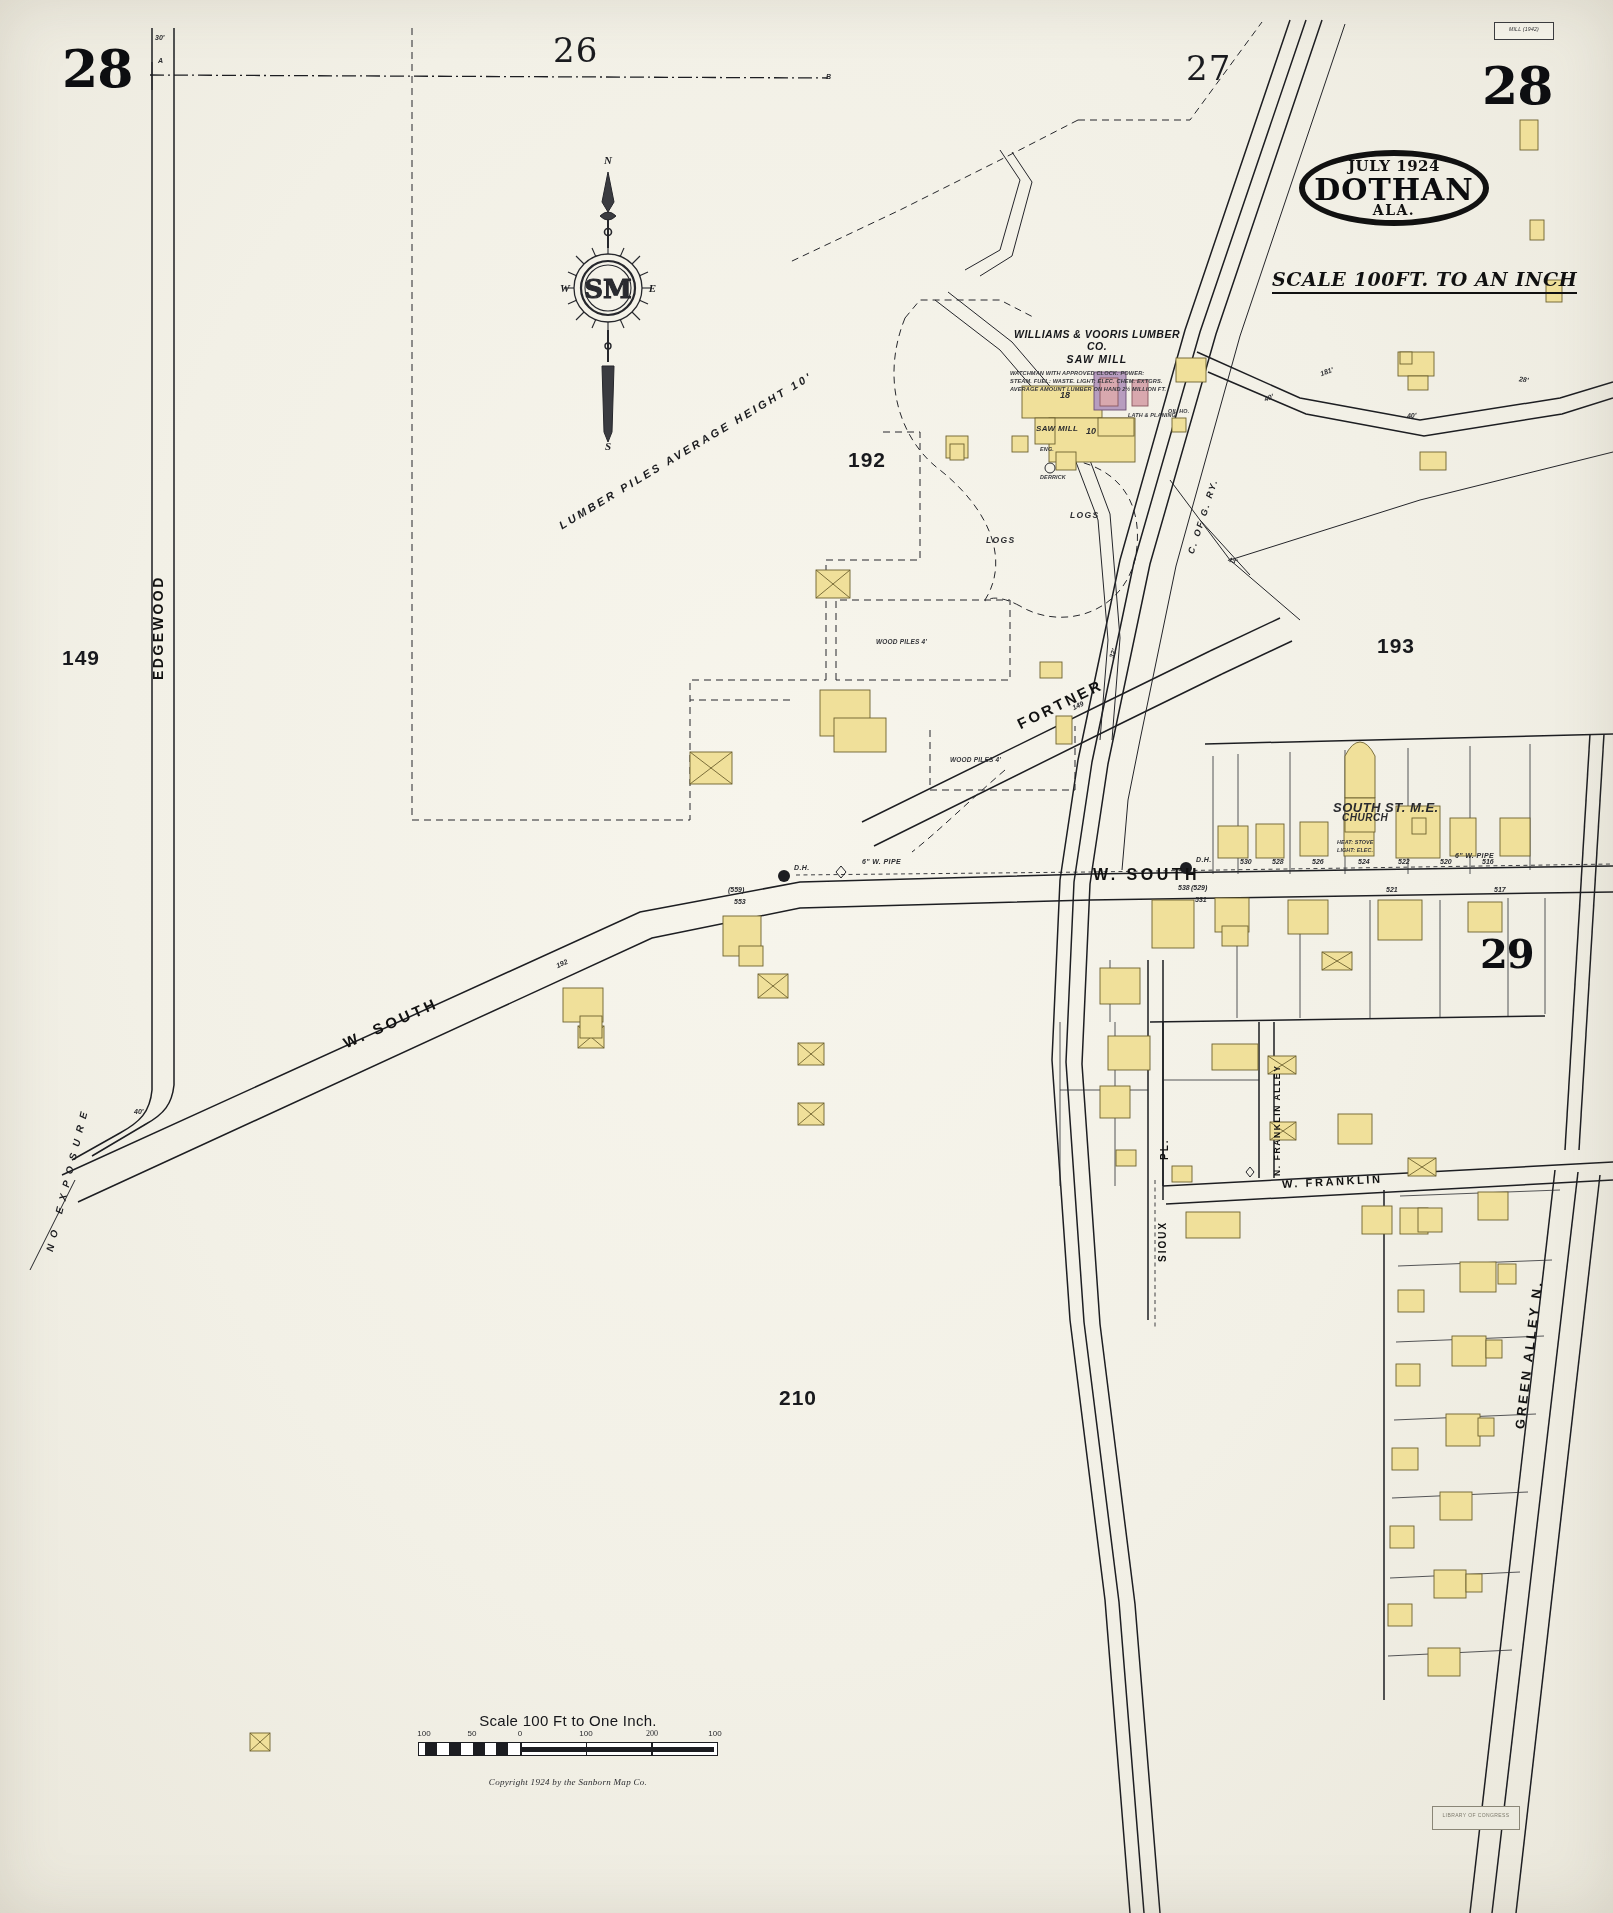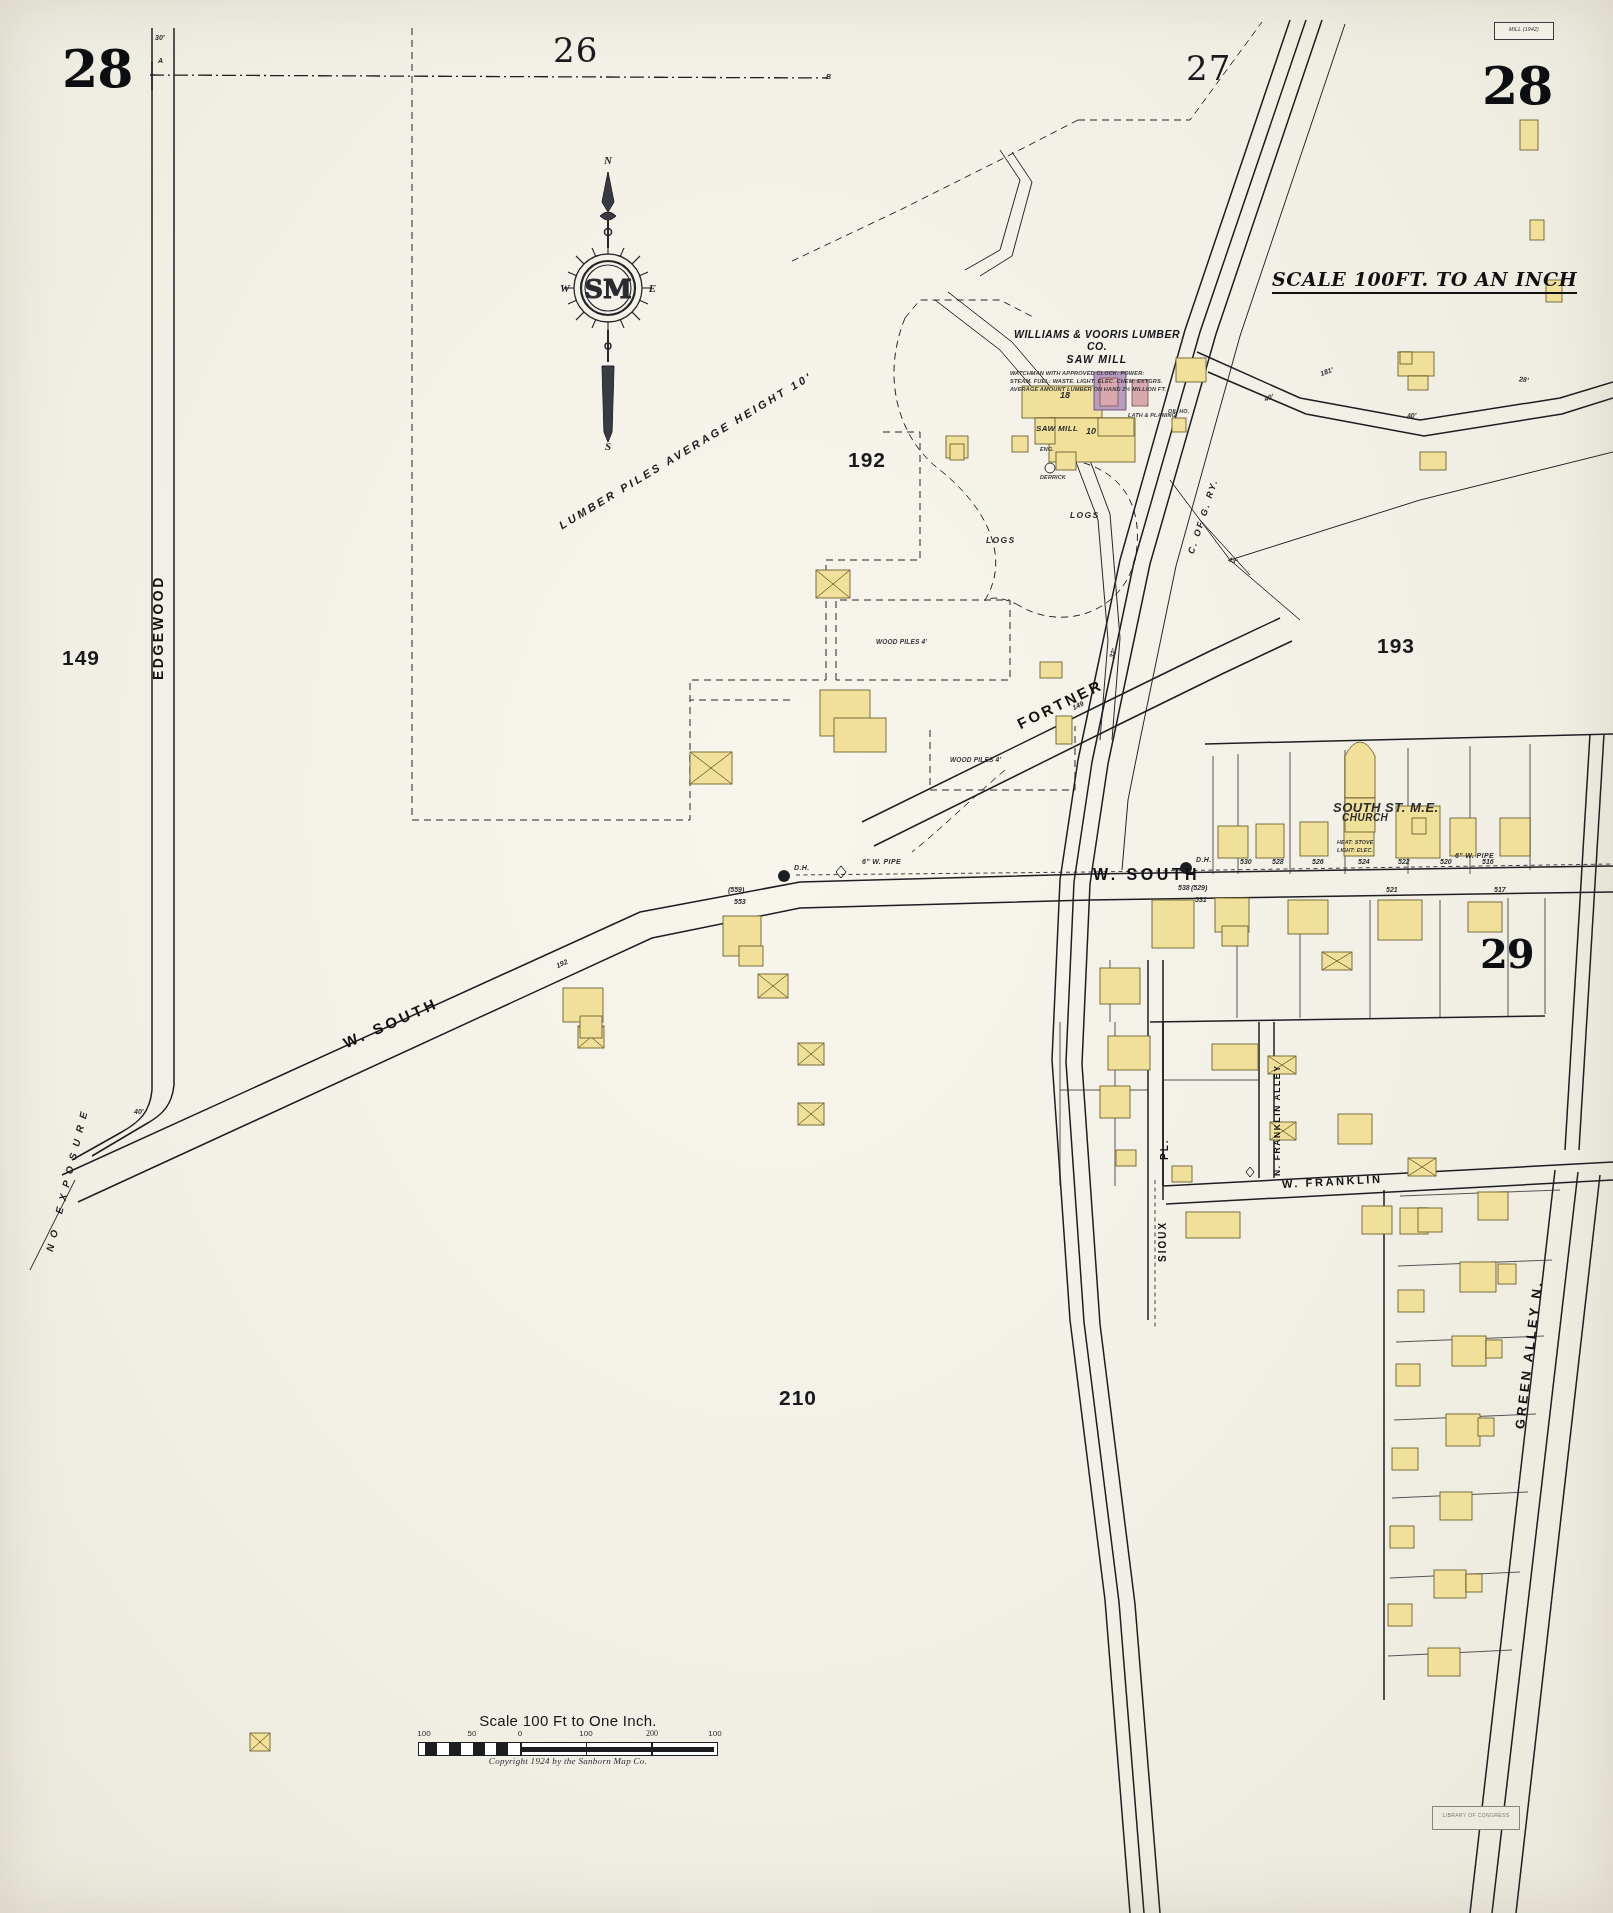--- a/index.html
+++ b/index.html
@@ -100,21 +100,21 @@
   }
   #scalebar-ticks{position:relative;height:13px;}
   #scalebar-ticks .tk{
     position:absolute;top:0;transform:translateX(-50%);
     font-family:"Liberation Sans",sans-serif;font-size:8px;color:#2a2b2f;
   }
   #scalebar-bar{position:relative;height:12px;border:1.4px solid #1c1d21;background:#fff;}
   #scalebar-bar .seg{position:absolute;top:0;bottom:0;background:#1c1d21;}
   #scalebar-bar .div{position:absolute;top:0;bottom:0;width:1.4px;background:#1c1d21;}
   #copyright{
-    text-align:center;margin-top:0;
+    text-align:center;margin-top:21px;
     font-family:"Liberation Serif",serif;font-style:italic;font-size:9px;
     color:#2a2b2f;letter-spacing:.3px;
   }
 
   
   #mill-block{position:absolute;left:1006px;top:328px;width:182px;text-align:center;}
   #mill-name{
     font-family:"Liberation Sans",sans-serif;font-style:italic;font-weight:700;
     font-size:10.5px;letter-spacing:.5px;color:#141519;
   }
@@ -430,20 +430,26 @@
   <div class="txt adjno" style="left:1186px;top:48px;">27</div>
 
   <div class="txt num-xs" style="left:158px;top:57px;">A</div>
   <div class="txt num-xs" style="left:826px;top:73px;">B</div>
   <div class="txt num-xs" style="left:155px;top:34px;">30'</div>
 
   <div id="mill42">
     <span>MILL (1942)</span>
   </div>
 
+  <div id="title-cartouche">
+    <div id="title-oval"></div>
+    <div id="title-date">JULY 1924</div>
+    <div id="title-city">DOTHAN</div>
+    <div id="title-state">ALA.</div>
+  </div>
   <div id="scale-note">SCALE 100FT. TO AN INCH</div>
 
   <div id="compass">
     <svg width="104" height="300" viewBox="0 0 104 300">
       <g stroke="#26272c" fill="#26272c">
 
         <path d="M52,22 L58,52 L52,62 L46,52 Z" fill="#3a3b40"></path>
         <line x1="52" y1="62" x2="52" y2="98" stroke-width="2"></line>
 
         <path d="M44,66 Q52,58 60,66 Q52,74 44,66 Z" fill="#3a3b40"></path>

